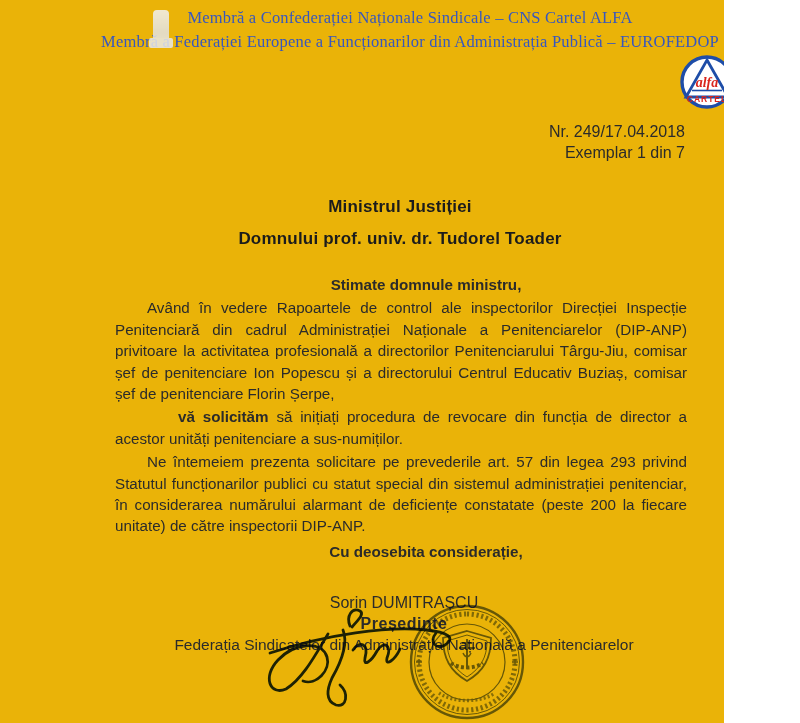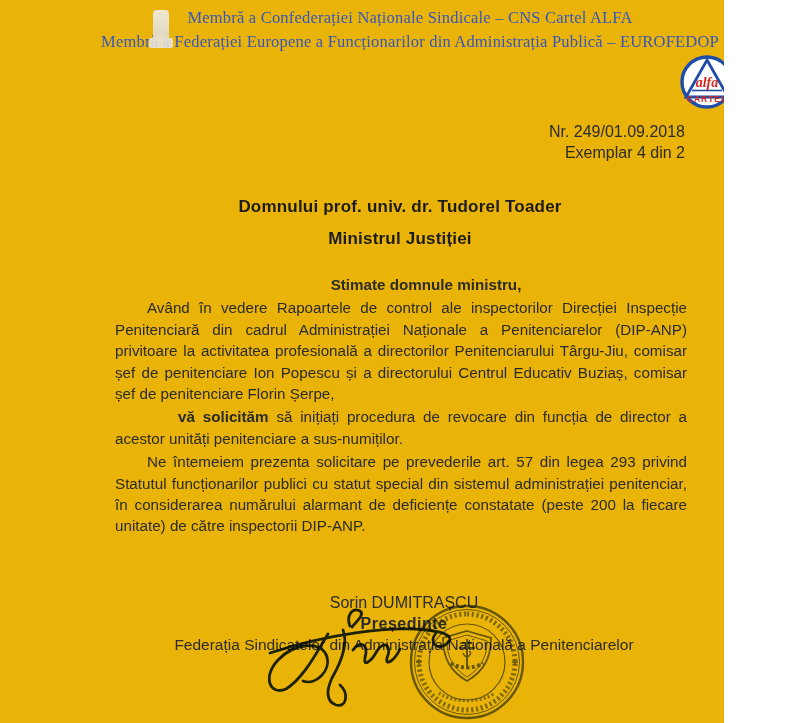--- a/index.html
+++ b/index.html
@@ -82,34 +82,35 @@
     <svg width="58" height="64" viewBox="0 0 58 64">
       <circle cx="29" cy="30" r="25" fill="#ffffff" stroke="#1e4da8" stroke-width="3.4"></circle>
       <path d="M29 8 L50 45 L8 45 Z" fill="#ffffff" stroke="#1e4da8" stroke-width="2.8"></path>
       <path d="M14 38.5 L44 38.5" stroke="#1e4da8" stroke-width="1.6"></path>
       <text x="29" y="35" text-anchor="middle" font-family="Liberation Serif, serif" font-style="italic" font-weight="bold" font-size="14" fill="#d9251c">alfa</text>
       <text x="29" y="50" text-anchor="middle" font-family="Liberation Sans, sans-serif" font-weight="bold" font-size="8.5" fill="#d9251c" letter-spacing="1">CARTEL</text>
     </svg>
   </div>
 
   <div class="ref-block">
-    <div>Nr. 249/01.09.2018</div>
-    <div>Exemplar 4 din 2</div>
+    <div>Nr. 249/17.04.2018</div>
+    <div>Exemplar 1 din 7</div>
   </div>
 
   <div class="addressee">
+    <div>Ministrul Justiției</div>
     <div>Domnului prof. univ. dr. Tudorel Toader</div>
-    <div>Ministrul Justiției</div>
   </div>
 
   <div class="letter-body">
     <p class="salutation">Stimate domnule ministru,</p>
     <p>Având în vedere Rapoartele de control ale inspectorilor Direcției Inspecție Penitenciară din cadrul Administrației Naționale a Penitenciarelor (DIP-ANP) privitoare la activitatea profesională a directorilor Penitenciarului Târgu-Jiu, comisar șef de penitenciare Ion Popescu și a directorului Centrul Educativ Buziaș, comisar șef de penitenciare Florin Șerpe,</p>
     <p><span class="b">vă solicităm</span><span> să inițiați procedura de revocare din funcția de director a acestor unități penitenciare a sus-numiților.</span></p>
     <p>Ne întemeiem prezenta solicitare pe prevederile art. 57 din legea 293 privind Statutul funcționarilor publici cu statut special din sistemul administrației penitenciar, în considerarea numărului alarmant de deficiențe constatate (peste 200 la fiecare unitate) de către inspectorii DIP-ANP.</p>
+    <p class="closing">Cu deosebita considerație,</p>
   </div>
 
   <div class="sig-block">
     <div class="sig-name">Sorin DUMITRAȘCU</div>
     <div class="sig-title">Președinte</div>
     <div class="sig-org">Federația Sindicatelor din Administrația Națională a Penitenciarelor</div>
   </div>
 
   <div class="stamp">
     <svg width="124" height="124" viewBox="0 0 124 124">

